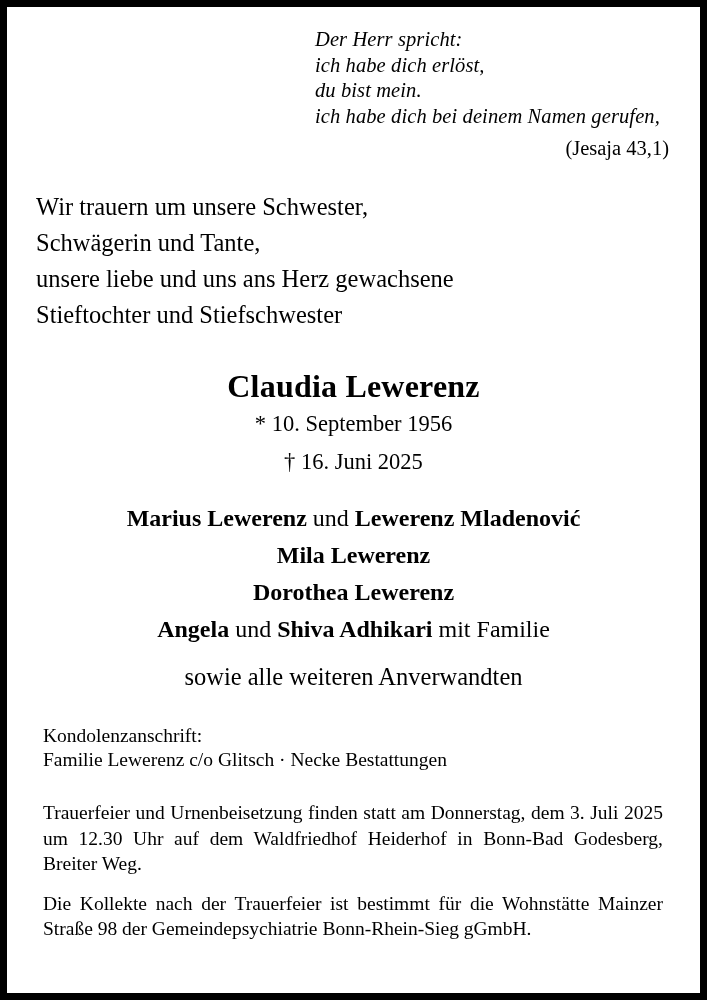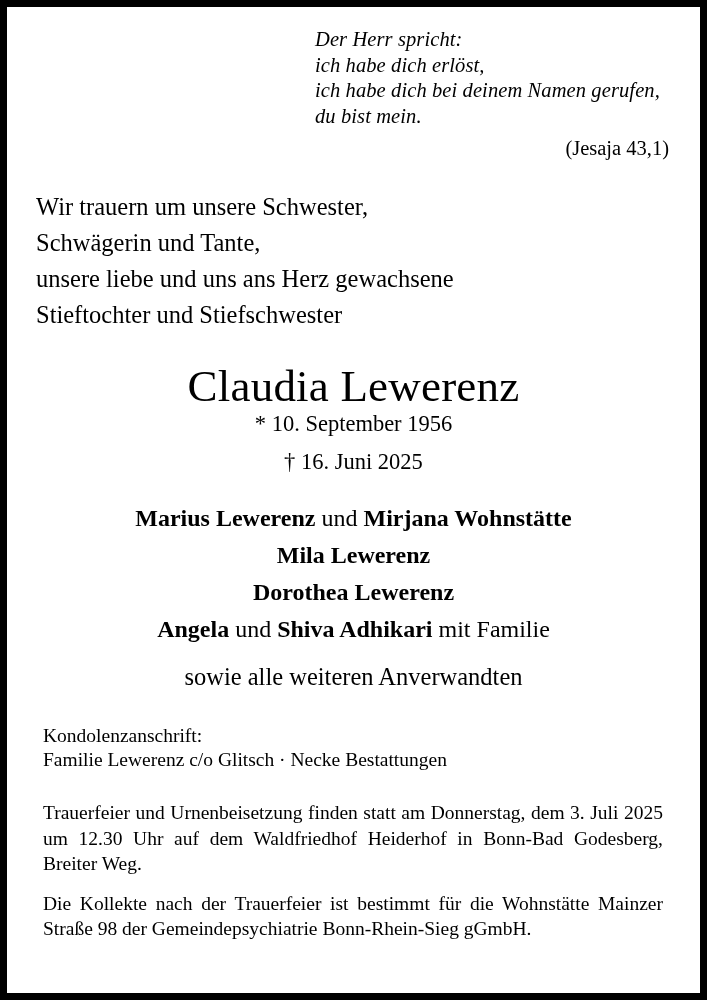--- a/index.html
+++ b/index.html
@@ -62,22 +62,22 @@
     line-height: 36px;
     white-space: nowrap;
   }
 
   
   .name-block {
     text-align: center;
     margin-top: 27px;
   }
   .deceased-name {
-    font-size: 45px;
-    font-weight: normal;
+    font-size: 32px;
+    font-weight: bold;
     line-height: 52px;
     letter-spacing: 0.2px;
   }
   .date-line {
     font-size: 22.5px;
     line-height: 24px;
   }
   .date-line.death {
     margin-top: 14px;
   }
@@ -133,41 +133,41 @@
 </style>
 </head>
 <body>
 
 <div id="obituary-card">
   <div class="inner">
 
     <div class="quote-block">
       <div class="quote-line">Der Herr spricht:</div>
       <div class="quote-line">ich habe dich erlöst,</div>
+      <div class="quote-line">du bist mein.</div>
       <div class="quote-line">ich habe dich bei deinem Namen gerufen,</div>
-      <div class="quote-line">du bist mein.</div>
       <div class="quote-source">(Jesaja 43,1)</div>
     </div>
 
     <div class="intro-block">
       <div class="intro-line">Wir trauern um unsere Schwester,</div>
       <div class="intro-line">Schwägerin und Tante,</div>
       <div class="intro-line">unsere liebe und uns ans Herz gewachsene</div>
       <div class="intro-line">Stieftochter und Stiefschwester</div>
     </div>
 
     <div class="name-block">
       <div class="deceased-name">Claudia Lewerenz</div>
       <div class="date-line birth">* 10. September 1956</div>
       <div class="date-line death">† 16. Juni 2025</div>
     </div>
 
     <div class="survivors-block">
       <div class="survivor-lines">
-          <div class="survivor-line"><b>Marius Lewerenz</b><span> und </span><b>Mirjana Wohnstätte</b></div>
+          <div class="survivor-line"><b>Marius Lewerenz</b><span> und </span><b>Lewerenz Mladenović</b></div>
           <div class="survivor-line"><b>Mila Lewerenz</b></div>
           <div class="survivor-line"><b>Dorothea Lewerenz</b></div>
           <div class="survivor-line"><b>Angela</b><span> und </span><b>Shiva Adhikari</b><span> mit Familie</span></div>
         </div>
       <div class="survivors-closing">sowie alle weiteren Anverwandten</div>
     </div>
 
     <div class="address-block">
       <div class="address-line">Kondolenzanschrift:</div>
       <div class="address-line">Familie Lewerenz c/o Glitsch · Necke Bestattungen</div>

